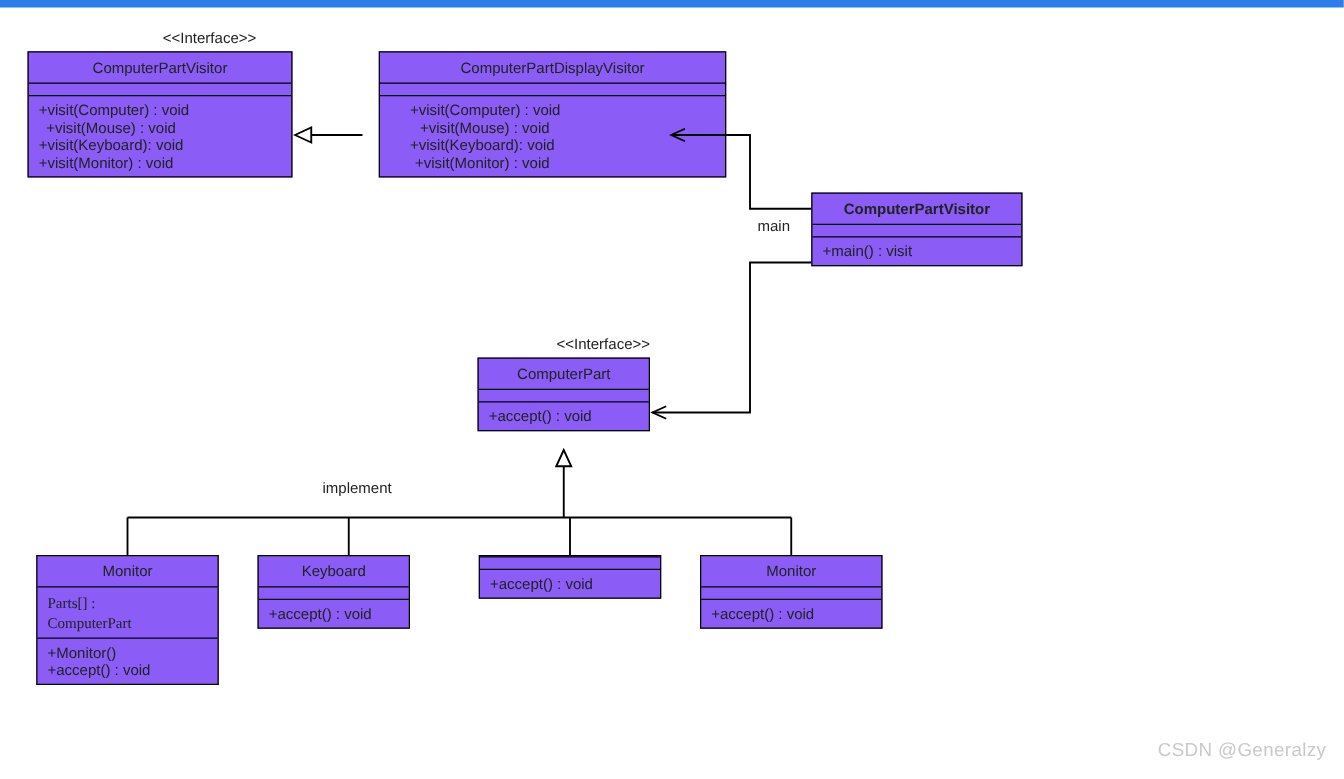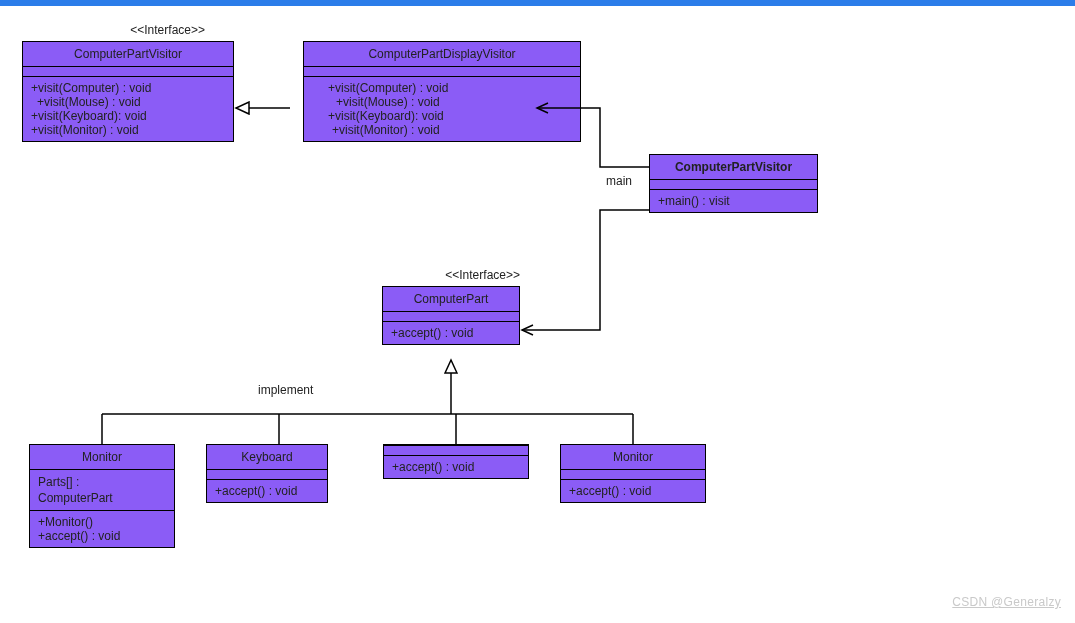--- a/index.html
+++ b/index.html
@@ -41,23 +41,22 @@
     width: 160px;
   }
   .label {
     position: absolute;
   }
   .watermark {
     position: absolute;
     right: 14px;
     bottom: 14px;
     color: #c9c9c9;
-    font-size: 12px;
+    font-size: 15px;
     letter-spacing: 0.3px;
-    text-decoration: underline;
   }
   svg.conn { position: absolute; top:0; left:0; pointer-events:none; }
   .method { white-space: nowrap; }
 </style>
 </head>
 <body>
 
 <div class="topbar"></div>
 
 <div class="stereotype" style="left:45px; top:23px;">&lt;&lt;Interface&gt;&gt;</div>
@@ -102,21 +101,21 @@
   <div class="row">
     <div class="method">+accept() : void</div>
   </div>
 </div>
 
 <div class="label" style="left:258px; top:383px;">implement</div>
 
 <div class="uml" style="left:29px; top:444px; width:146px;">
   <div class="head">Monitor</div>
   <div class="row">
-    <div class="method" style="white-space:normal; line-height:1.35;">Parts[] :<br>ComputerPart</div>
+    <div class="method" style="white-space:normal; line-height:1.35;font-family:Liberation Serif, serif;">Parts[] :<br>ComputerPart</div>
   </div>
   <div class="row">
     <div class="method">+Monitor()</div>
     <div class="method">+accept() : void</div>
   </div>
 </div>
 
 <div class="uml" style="left:206px; top:444px; width:122px;">
   <div class="head">Keyboard</div>
   <div class="row empty"></div>

